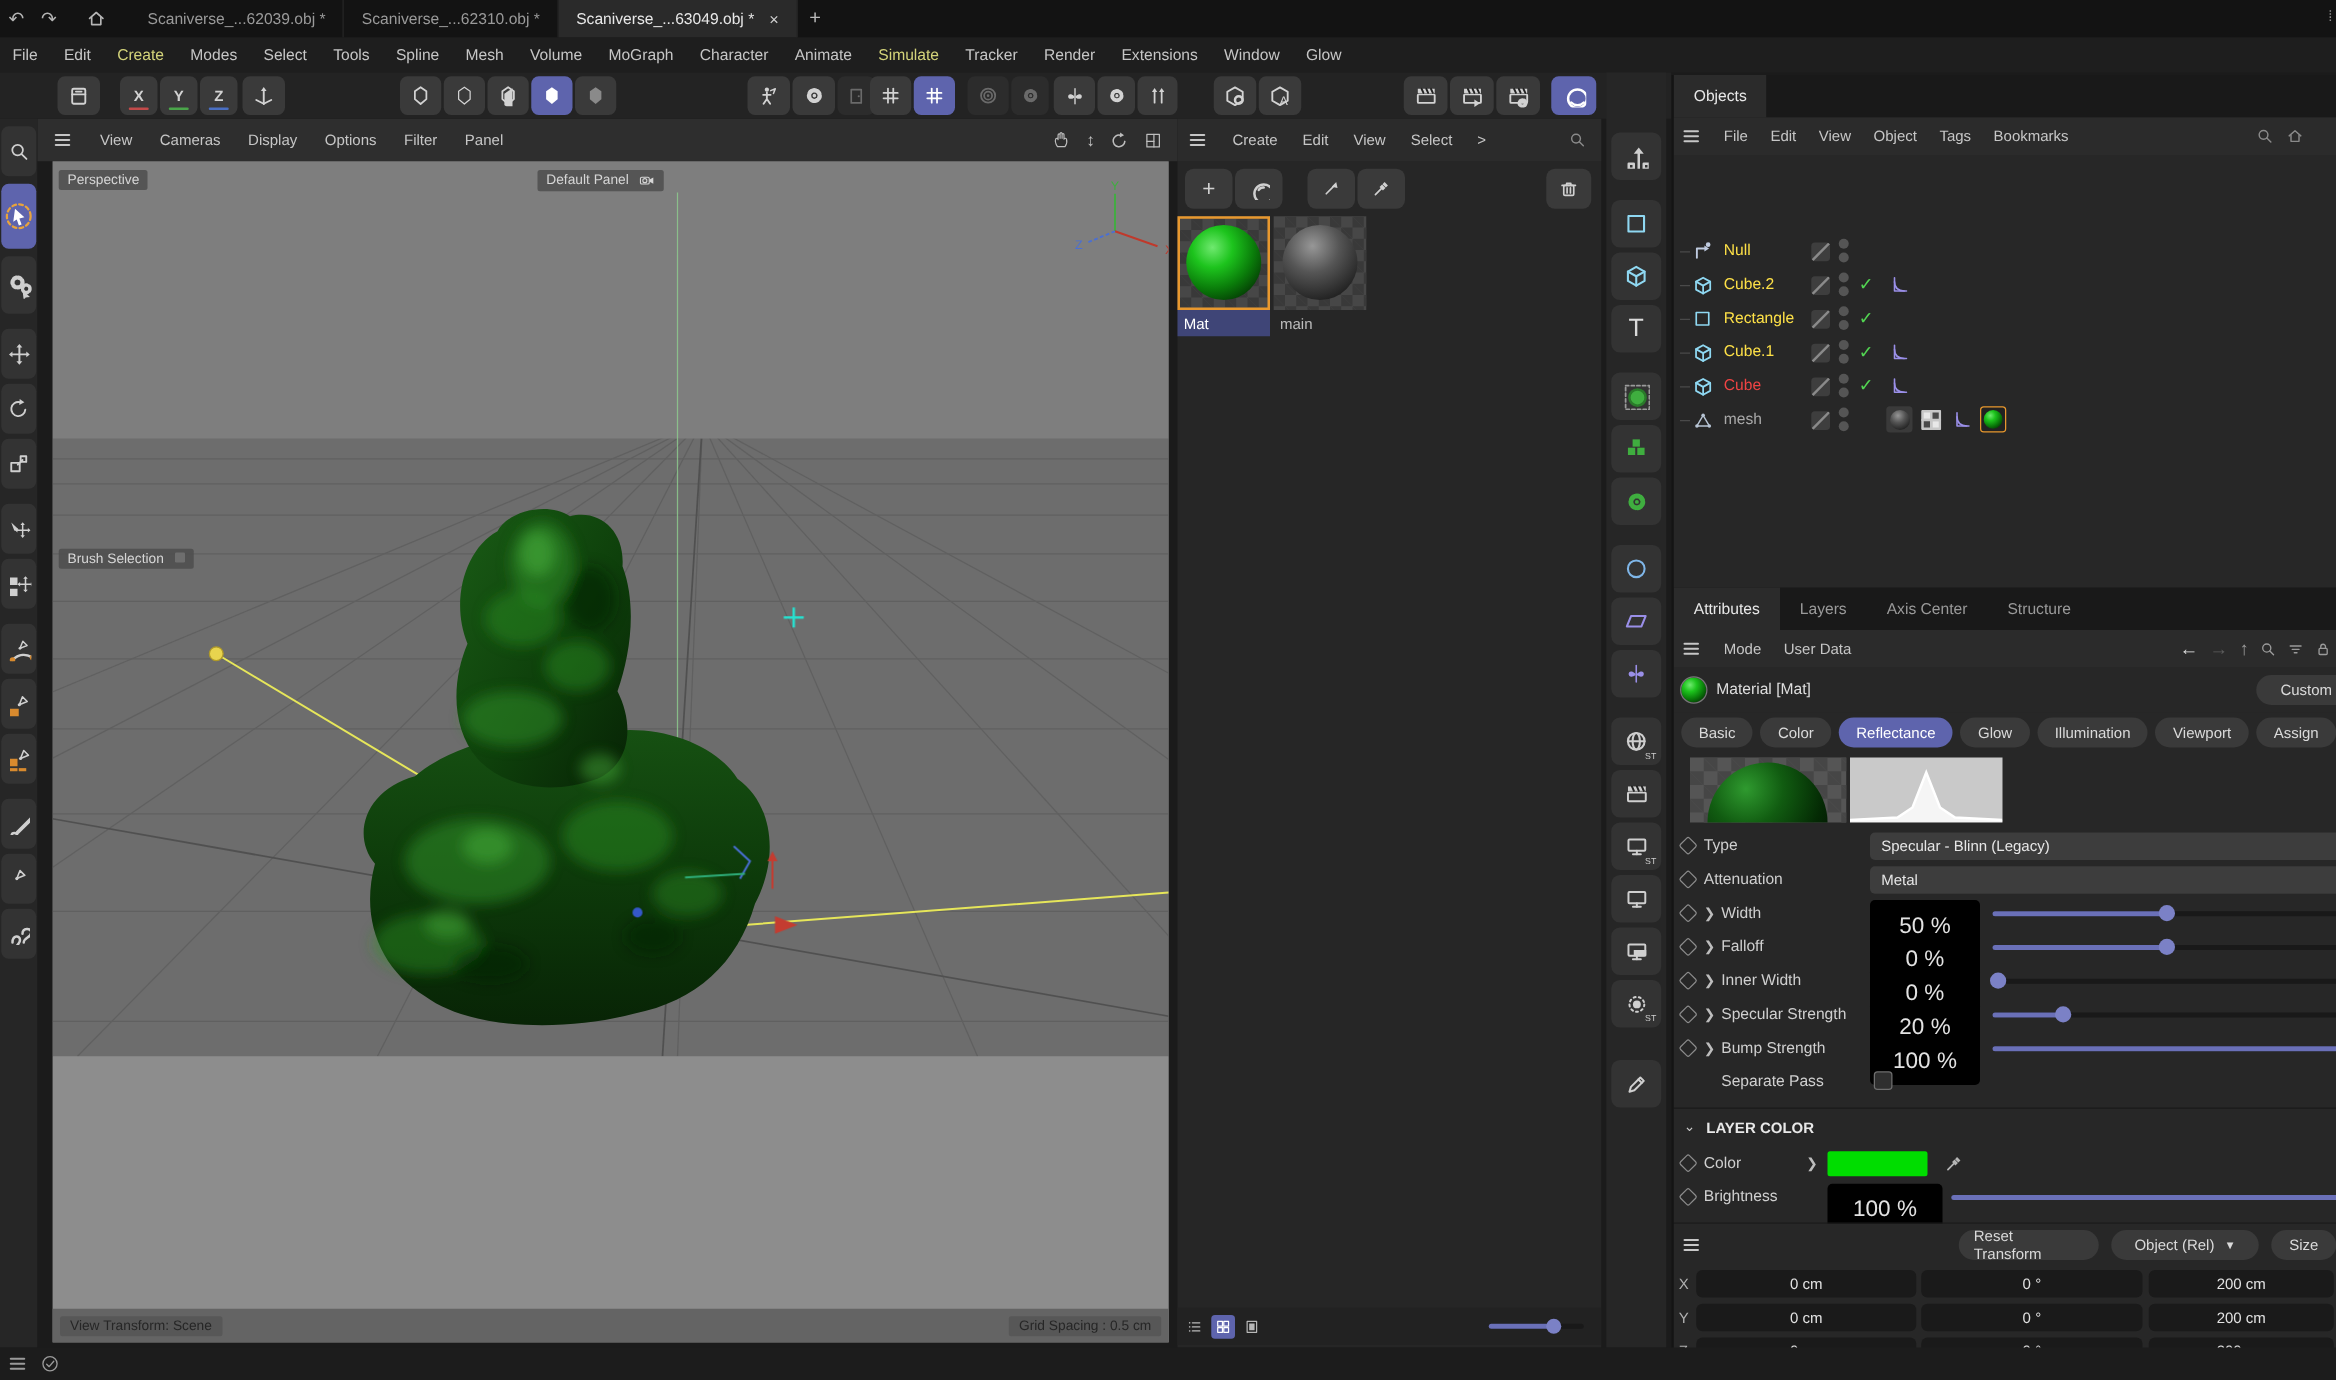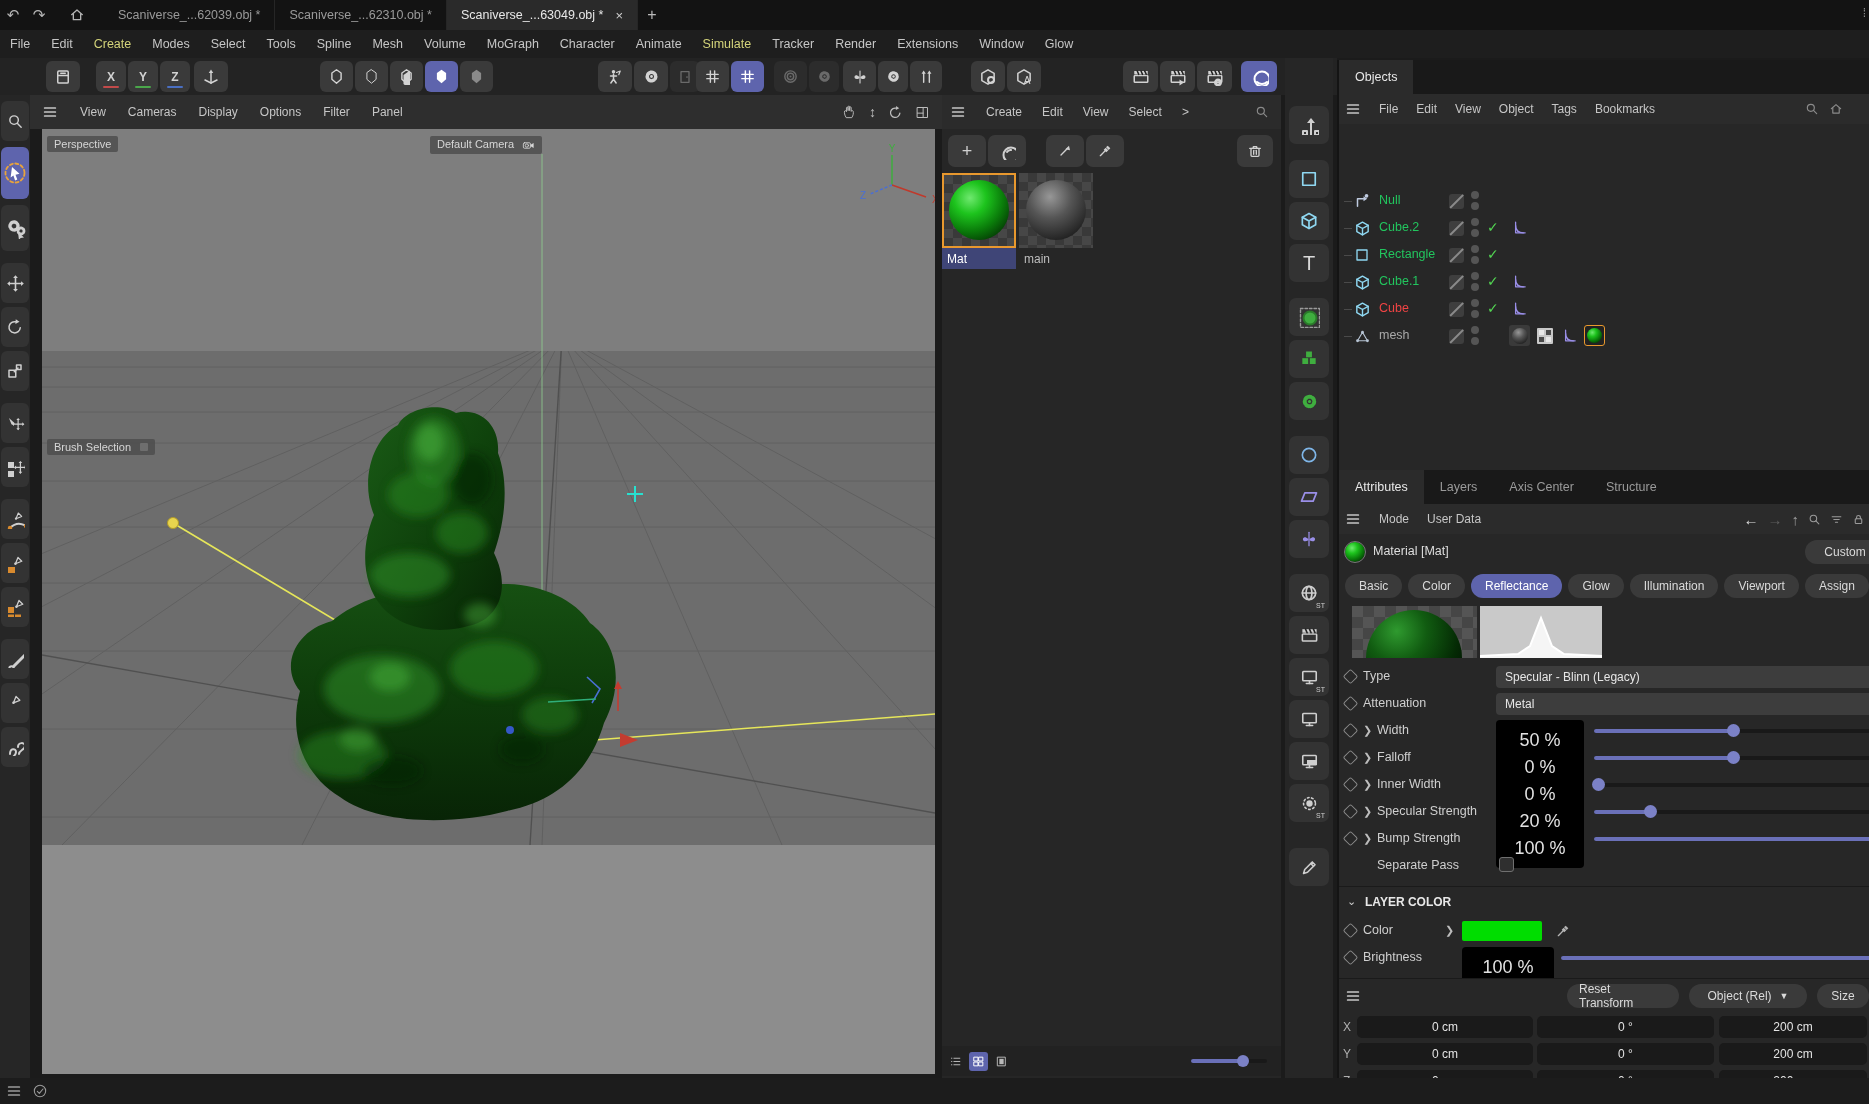--- a/index.html
+++ b/index.html
@@ -58,21 +58,21 @@
   .rtool{position:absolute;left:4px;width:40px;height:38px;border-radius:7px;background:#333;color:#cfcfcf;display:flex;align-items:center;justify-content:center;}
   .st{font-size:7px;position:absolute;right:4px;bottom:3px;color:#cfcfcf;}
   
   .rpanel{left:1337px;top:60px;width:532px;height:1044px;background:#272727;overflow:hidden;border-left:2px solid #141414;}
   .ptabs{position:absolute;left:0;width:532px;height:34px;background:#191919;display:flex;align-items:flex-end;}
   .ptab{height:34px;display:flex;align-items:center;padding:0 16px;color:#9a9a9a;font-size:12.5px;}
   .ptab.active{background:#2b2b2b;color:#e8e8e8;}
   .prow-menu{position:absolute;left:0;width:532px;height:30px;background:#2b2b2b;display:flex;align-items:center;gap:18px;padding-left:6px;color:#c6c6c6;}
   .objtree{position:absolute;left:0;top:124px;width:532px;height:346px;background:#272727;}
   .orow{position:absolute;left:0;width:532px;height:27px;}
-  .orow .nm{position:absolute;left:40px;top:5px;font-size:12.5px;color:#22c55e;}
+  .orow .nm{position:absolute;left:40px;top:5px;font-size:12.5px;color:#fde047;}
   .orow .nm.sel{color:#ef4444;}
   .slashbox{position:absolute;left:110px;top:6px;width:15px;height:15px;border-radius:3px;background:#3e3e3e;overflow:hidden;}
   .slashbox:after{content:"";position:absolute;left:-2px;top:6px;width:20px;height:1.6px;background:#8a8a8a;transform:rotate(-45deg);}
   .dots2{position:absolute;left:132px;top:3px;display:flex;flex-direction:column;gap:3px;}
   .dots2 i{width:8px;height:8px;border-radius:50%;background:#555;}
   .ocheck{position:absolute;left:148px;top:4px;color:#52d452;font-size:14px;font-weight:bold;}
   .tags{position:absolute;left:170px;top:2px;display:flex;gap:4px;align-items:center;}
   .tagbox{width:21px;height:21px;display:flex;align-items:center;justify-content:center;border-radius:3px;}
   .treetick{position:absolute;left:5px;top:13px;width:8px;height:1px;background:#4a4a4a;}
   
@@ -721,28 +721,32 @@
           <line x1="42" y1="38" x2="42" y2="8" stroke="#3fae3f" stroke-width="1.5"></line>
           <line x1="42" y1="38" x2="76" y2="50" stroke="#c0392b" stroke-width="1.5"></line>
           <line x1="42" y1="38" x2="20" y2="47" stroke="#4a6fd4" stroke-width="1.5" stroke-dasharray="3 2"></line>
           <text x="42" y="5" fill="#3fae3f" text-anchor="middle">Y</text>
           <text x="82" y="56" fill="#c0392b">X</text>
           <text x="10" y="52" fill="#4a6fd4">Z</text>
         </g>
       </svg>
       <div class="vplabel" style="left:5px;top:7px">Perspective</div>
       <div class="vplabel" style="left:388px;top:7px">
-        <span>Default Camera</span>
+        <span>Default Panel</span>
         <svg class="ic" width="13" height="13" style="margin-left:5px;stroke-width:1.6">
             <use href="#s-camera"></use>
           </svg>
       </div>
       <div class="vplabel" style="left:5px;top:310px">
         <span>Brush Selection</span>
         <span style="display:inline-block;width:8px;height:8px;background:#6e6e6e;margin-left:6px;border-radius:1px"></span>
+      </div>
+      <div class="vpstatus">
+        <span class="box">View Transform: Scene</span>
+        <span class="box">Grid Spacing : 0.5 cm</span>
       </div>
     </div>
   </div>
 
   <div class="matpanel abs">
     <div class="matmenu">
       <svg class="ic" width="16" height="16">
           <use href="#s-ham"></use>
         </svg>
       <span>Create</span>

